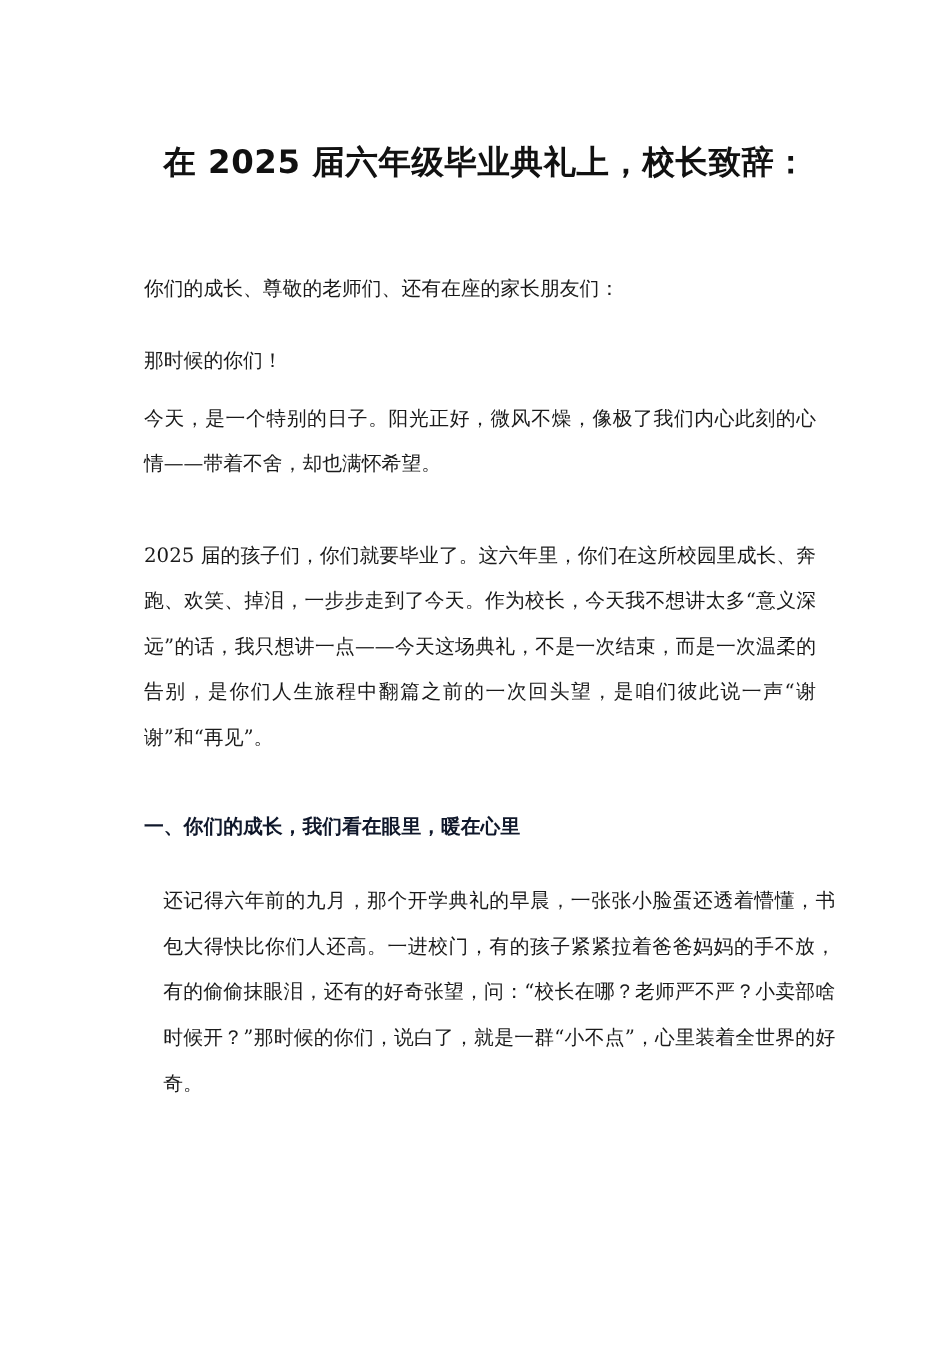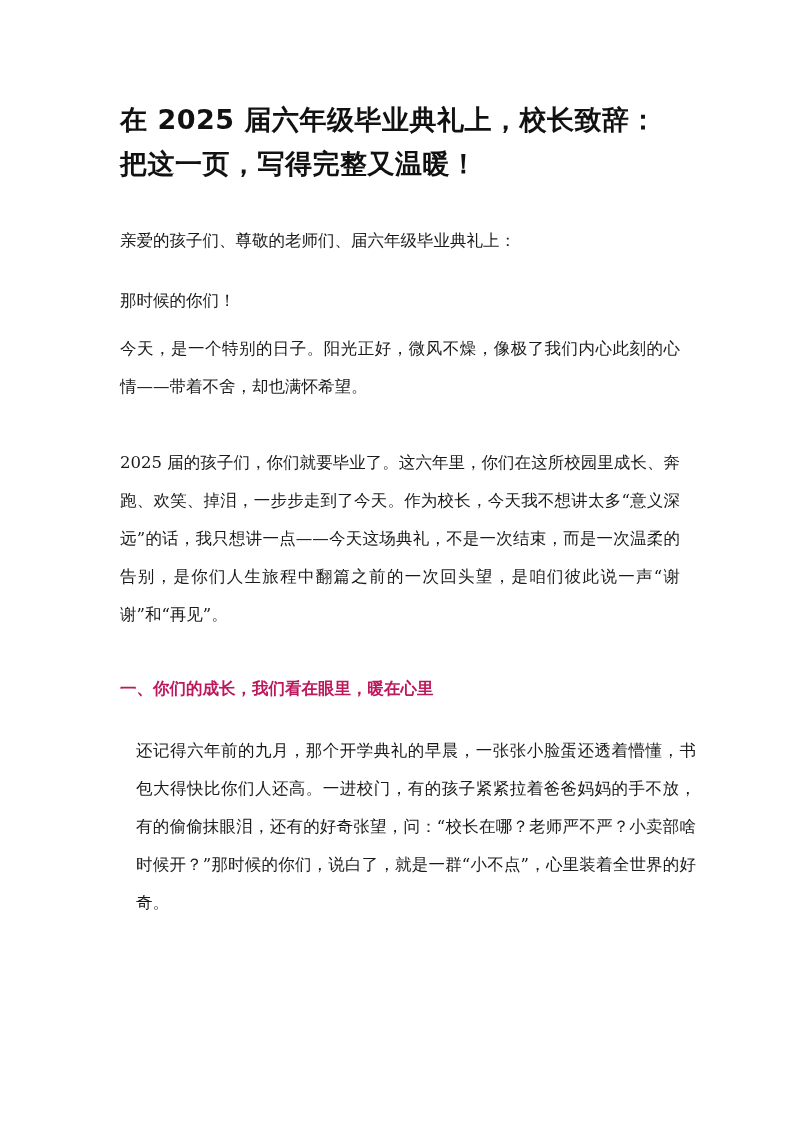--- a/index.html
+++ b/index.html
@@ -25,54 +25,53 @@
       position: absolute;
       left: 0;
       top: 98px;
       width: 580px;
       font-family: "DejaVu Sans", "Liberation Sans", sans-serif;
       font-weight: bold;
       font-size: 27px;
       line-height: 44px;
       letter-spacing: 0.5px;
       color: #111111;
-      margin: 0;
+      margin: 16px;
     }
     .para {
       position: absolute;
       left: 0;
       width: 560px;
       font-size: 16.5px;
       line-height: 38px;
       margin: 0;
       color: #1a1a1a;
       text-align: justify;
     }
     .heading {
       position: absolute;
       left: 0;
       width: 560px;
       font-family: "DejaVu Sans", "Liberation Sans", sans-serif;
       font-weight: bold;
       font-size: 16.5px;
       line-height: 38px;
       margin: 0;
-      color: #be185d;
+      color: #0f172a;
     }
   </style>
 </head>
 <body>
 
 <div class="page">
   <h1 class="title">
     <span>在 2025 届六年级毕业典礼上，校长致辞：</span><br>
-    <span>把这一页，写得完整又温暖！</span>
   </h1>
 
-  <p class="para" style="top:222px;">亲爱的孩子们、尊敬的老师们、届六年级毕业典礼上：</p>
+  <p class="para" style="top:222px;">你们的成长、尊敬的老师们、还有在座的家长朋友们：</p>
 
   <p class="para" style="top:282px;">那时候的你们！</p>
 
   <p class="para" style="top:330px;">今天，是一个特别的日子。阳光正好，微风不燥，像极了我们内心此刻的心情——带着不舍，却也满怀希望。</p>
 
   <p class="para" style="top:444px;">2025 届的孩子们，你们就要毕业了。这六年里，你们在这所校园里成长、奔跑、欢笑、掉泪，一步步走到了今天。作为校长，今天我不想讲太多“意义深远”的话，我只想讲一点——今天这场典礼，不是一次结束，而是一次温柔的告别，是你们人生旅程中翻篇之前的一次回头望，是咱们彼此说一声“谢谢”和“再见”。</p>
 
   <h2 class="heading" style="top:670px;">一、你们的成长，我们看在眼里，暖在心里</h2>
 
   <p class="para" style="top:732px;margin-left:16px;">还记得六年前的九月，那个开学典礼的早晨，一张张小脸蛋还透着懵懂，书包大得快比你们人还高。一进校门，有的孩子紧紧拉着爸爸妈妈的手不放，有的偷偷抹眼泪，还有的好奇张望，问：“校长在哪？老师严不严？小卖部啥时候开？”那时候的你们，说白了，就是一群“小不点”，心里装着全世界的好奇。</p>

